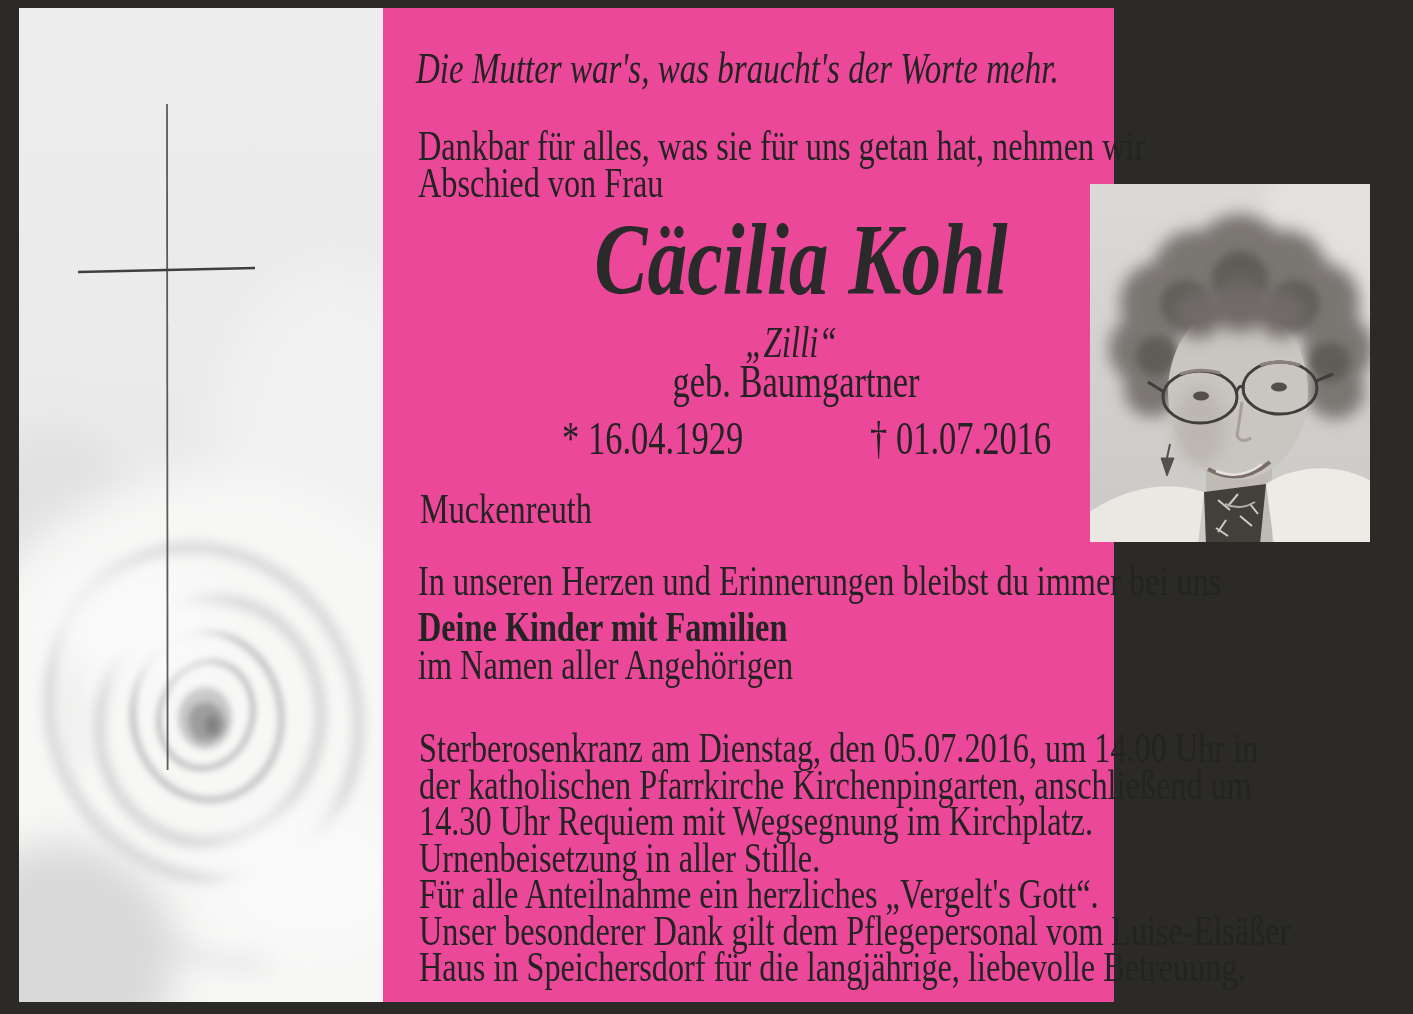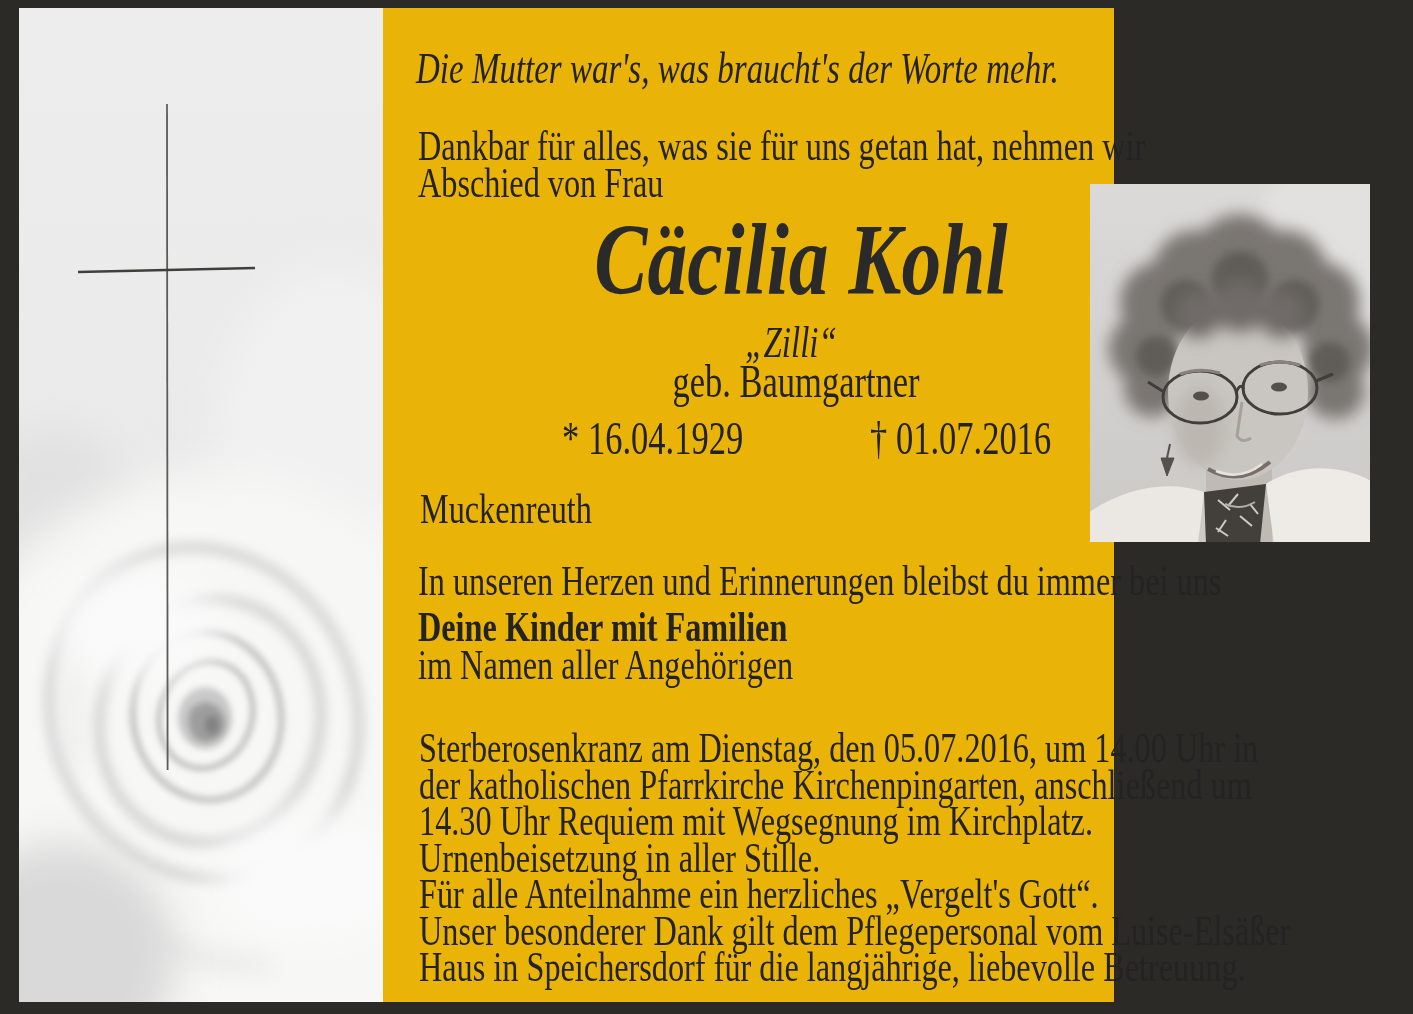--- a/index.html
+++ b/index.html
@@ -4,21 +4,21 @@
 <style>
   html,body{margin:0;padding:0;}
   body{
     width:1413px;height:1014px;position:relative;overflow:hidden;
     background:#2b2a27;
     font-family:"Liberation Serif", serif;
     color:#232323;
   }
   .card{
     position:absolute;left:19px;top:8px;width:1095px;height:994px;
-    background:#eab308;
+    background:#ec4899;
   }
   .rose-panel{
     position:absolute;left:0;top:0;width:364px;height:994px;overflow:hidden;
     background:#ebebeb;
   }
   .rose-panel svg{display:block;}
   .content{
     position:absolute;left:364px;top:0;width:1021px;height:994px;
   }
   .content > div, .content > span{white-space:nowrap;}

